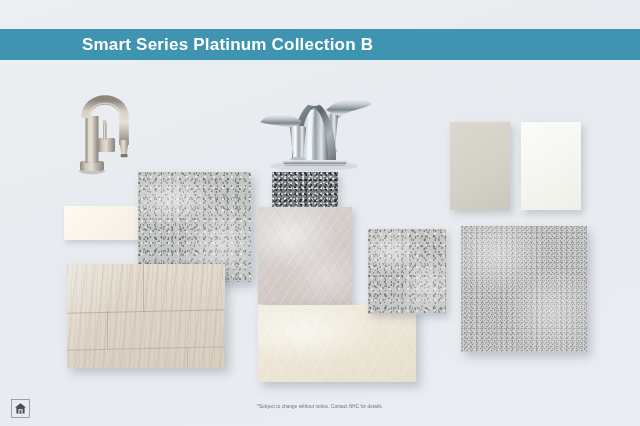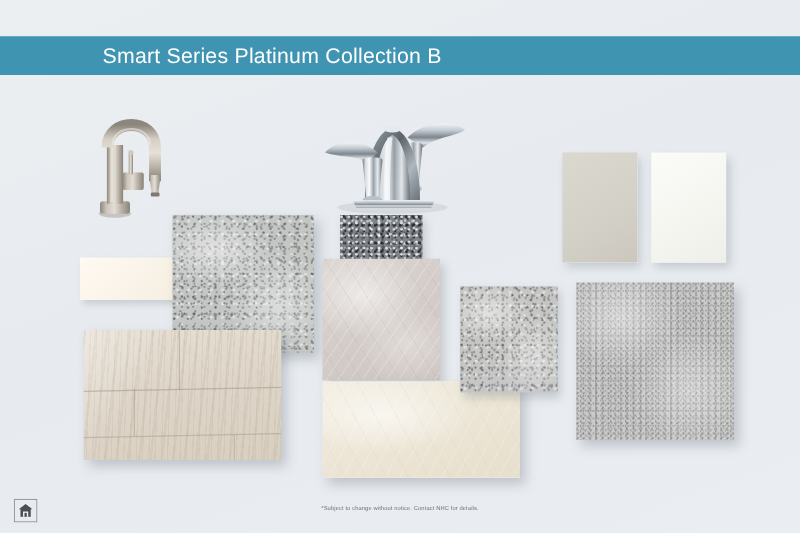--- a/index.html
+++ b/index.html
@@ -30,21 +30,21 @@
     width: 640px;
     height: 31px;
     background: #3f94b1;
     display: flex;
     align-items: center;
   }
   #page-title {
     margin-left: 82px;
     color: #ffffff;
     font-size: 17px;
-    font-weight: 400;
+    font-weight: 700;
     letter-spacing: 0.2px;
     line-height: 1;
     white-space: nowrap;
   }
 
   
   .swatch {
     position: absolute;
     box-sizing: border-box;
   }

